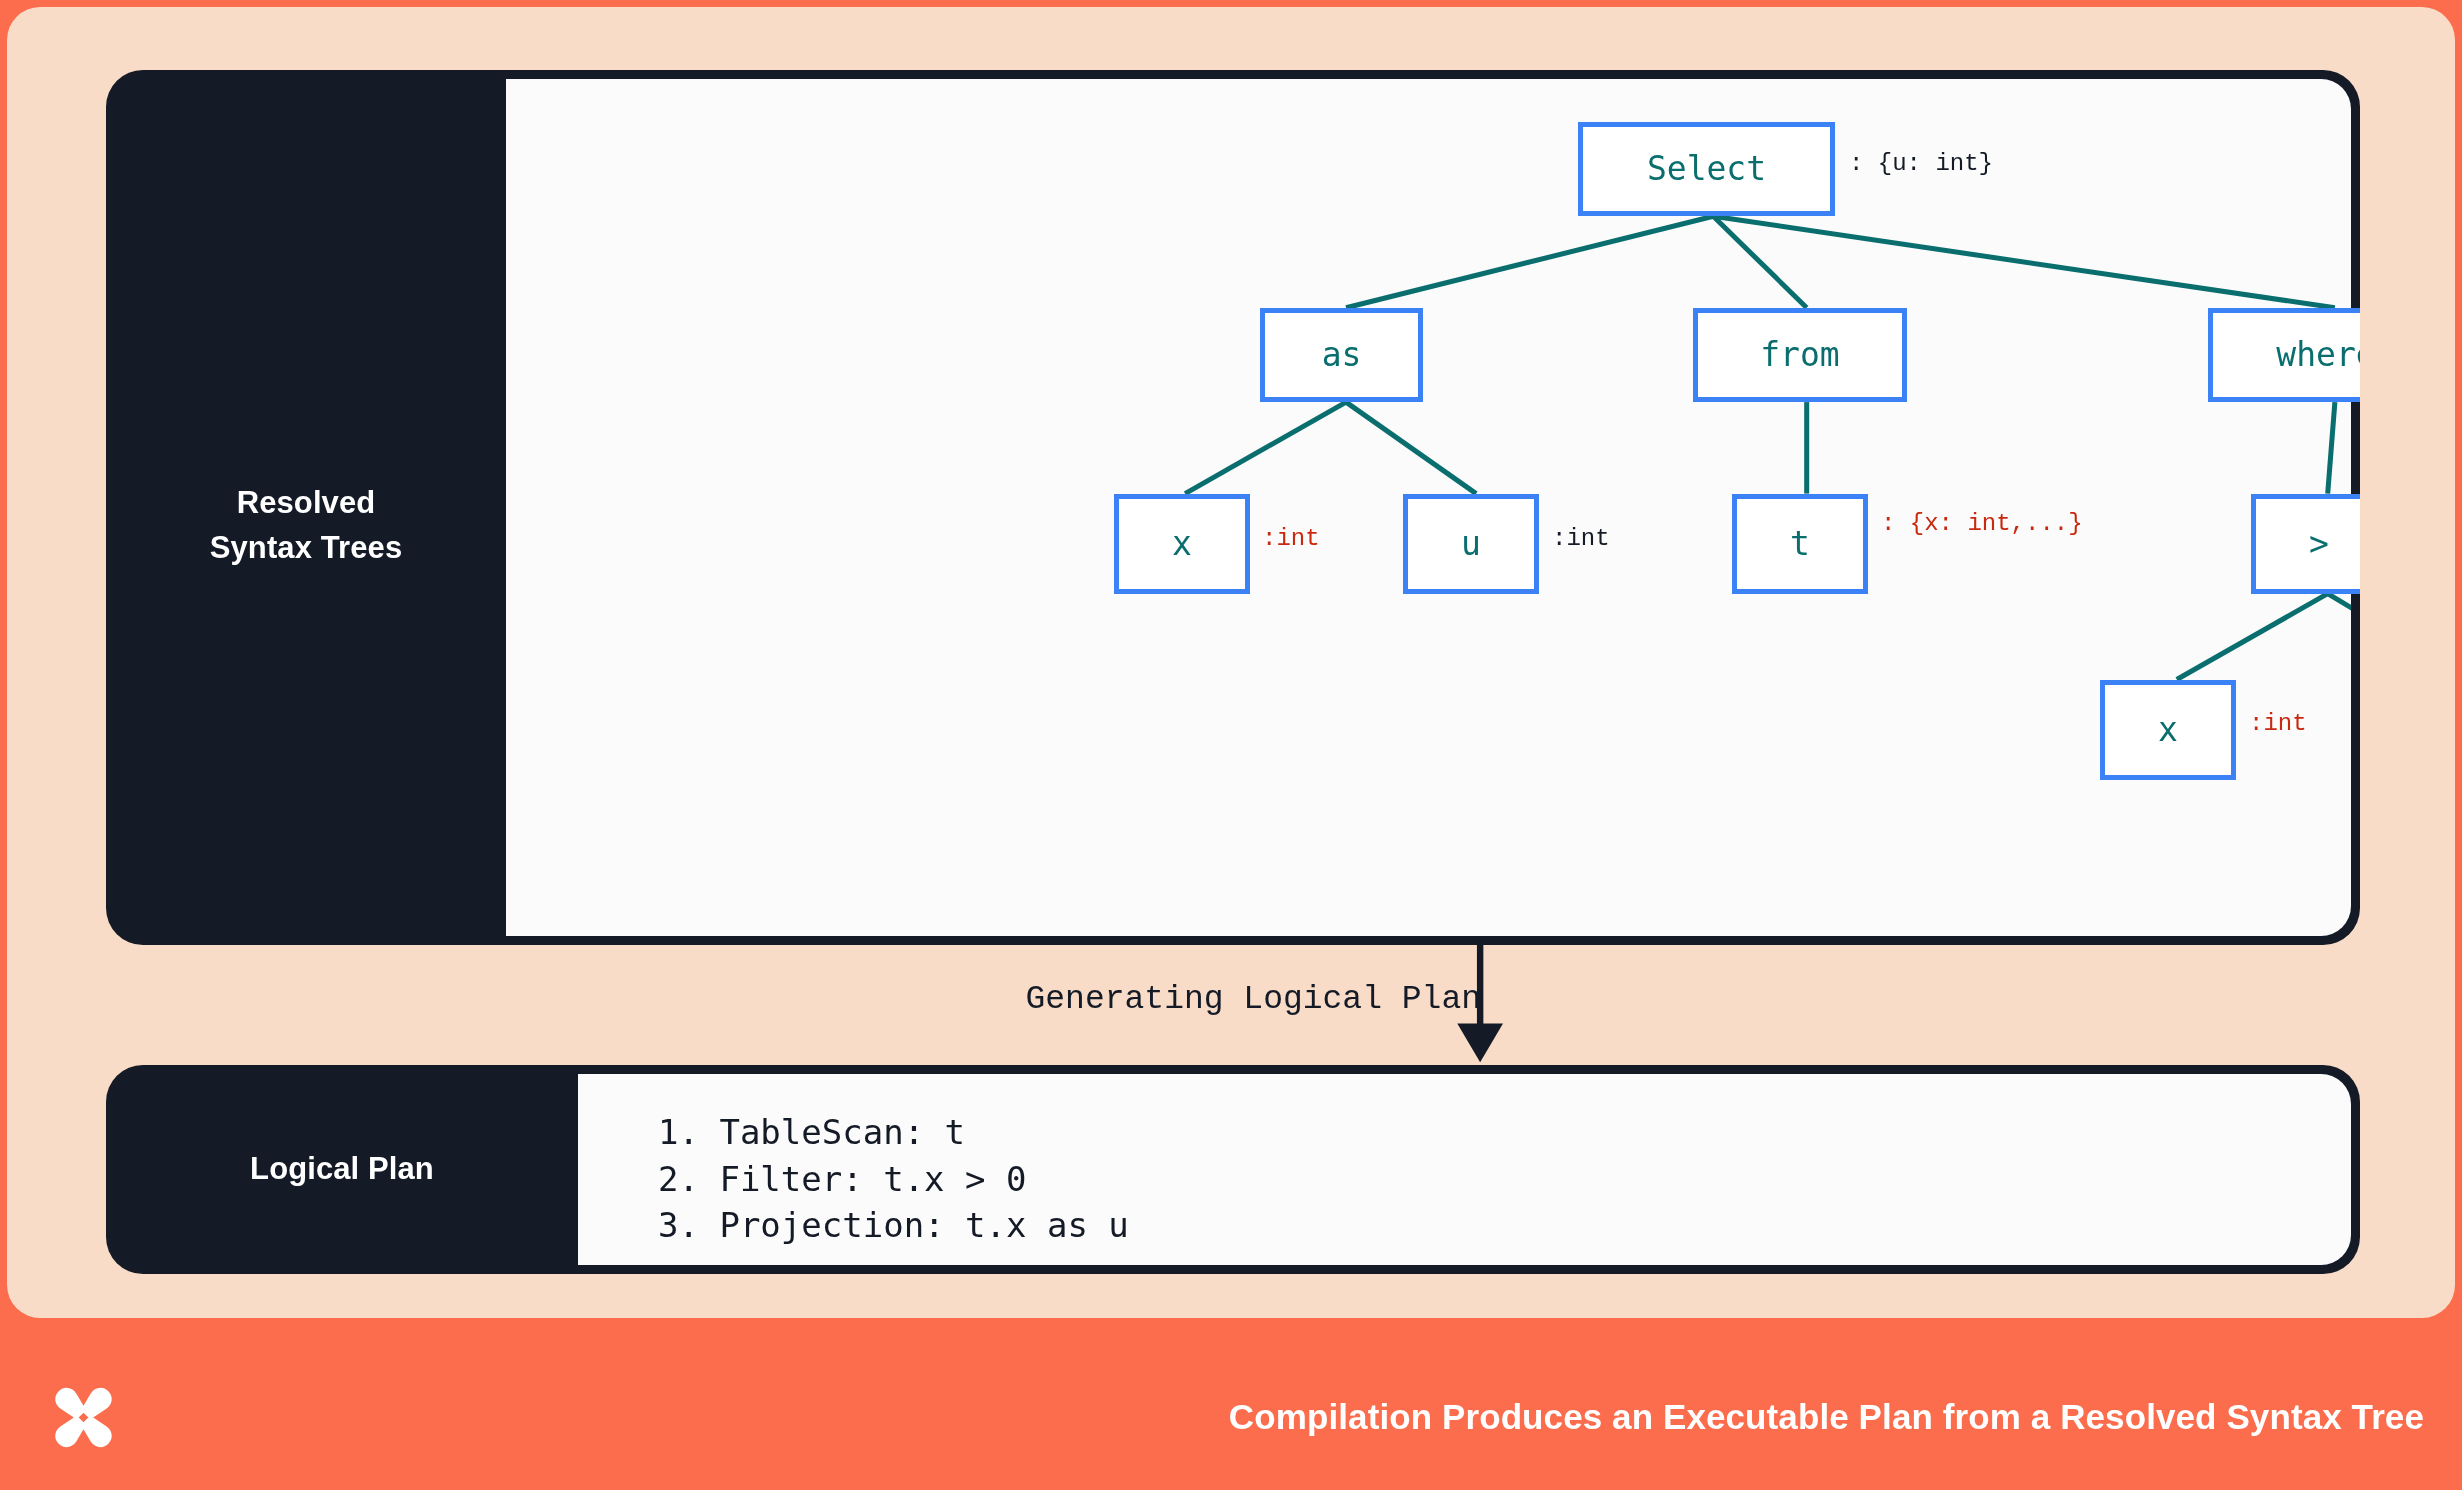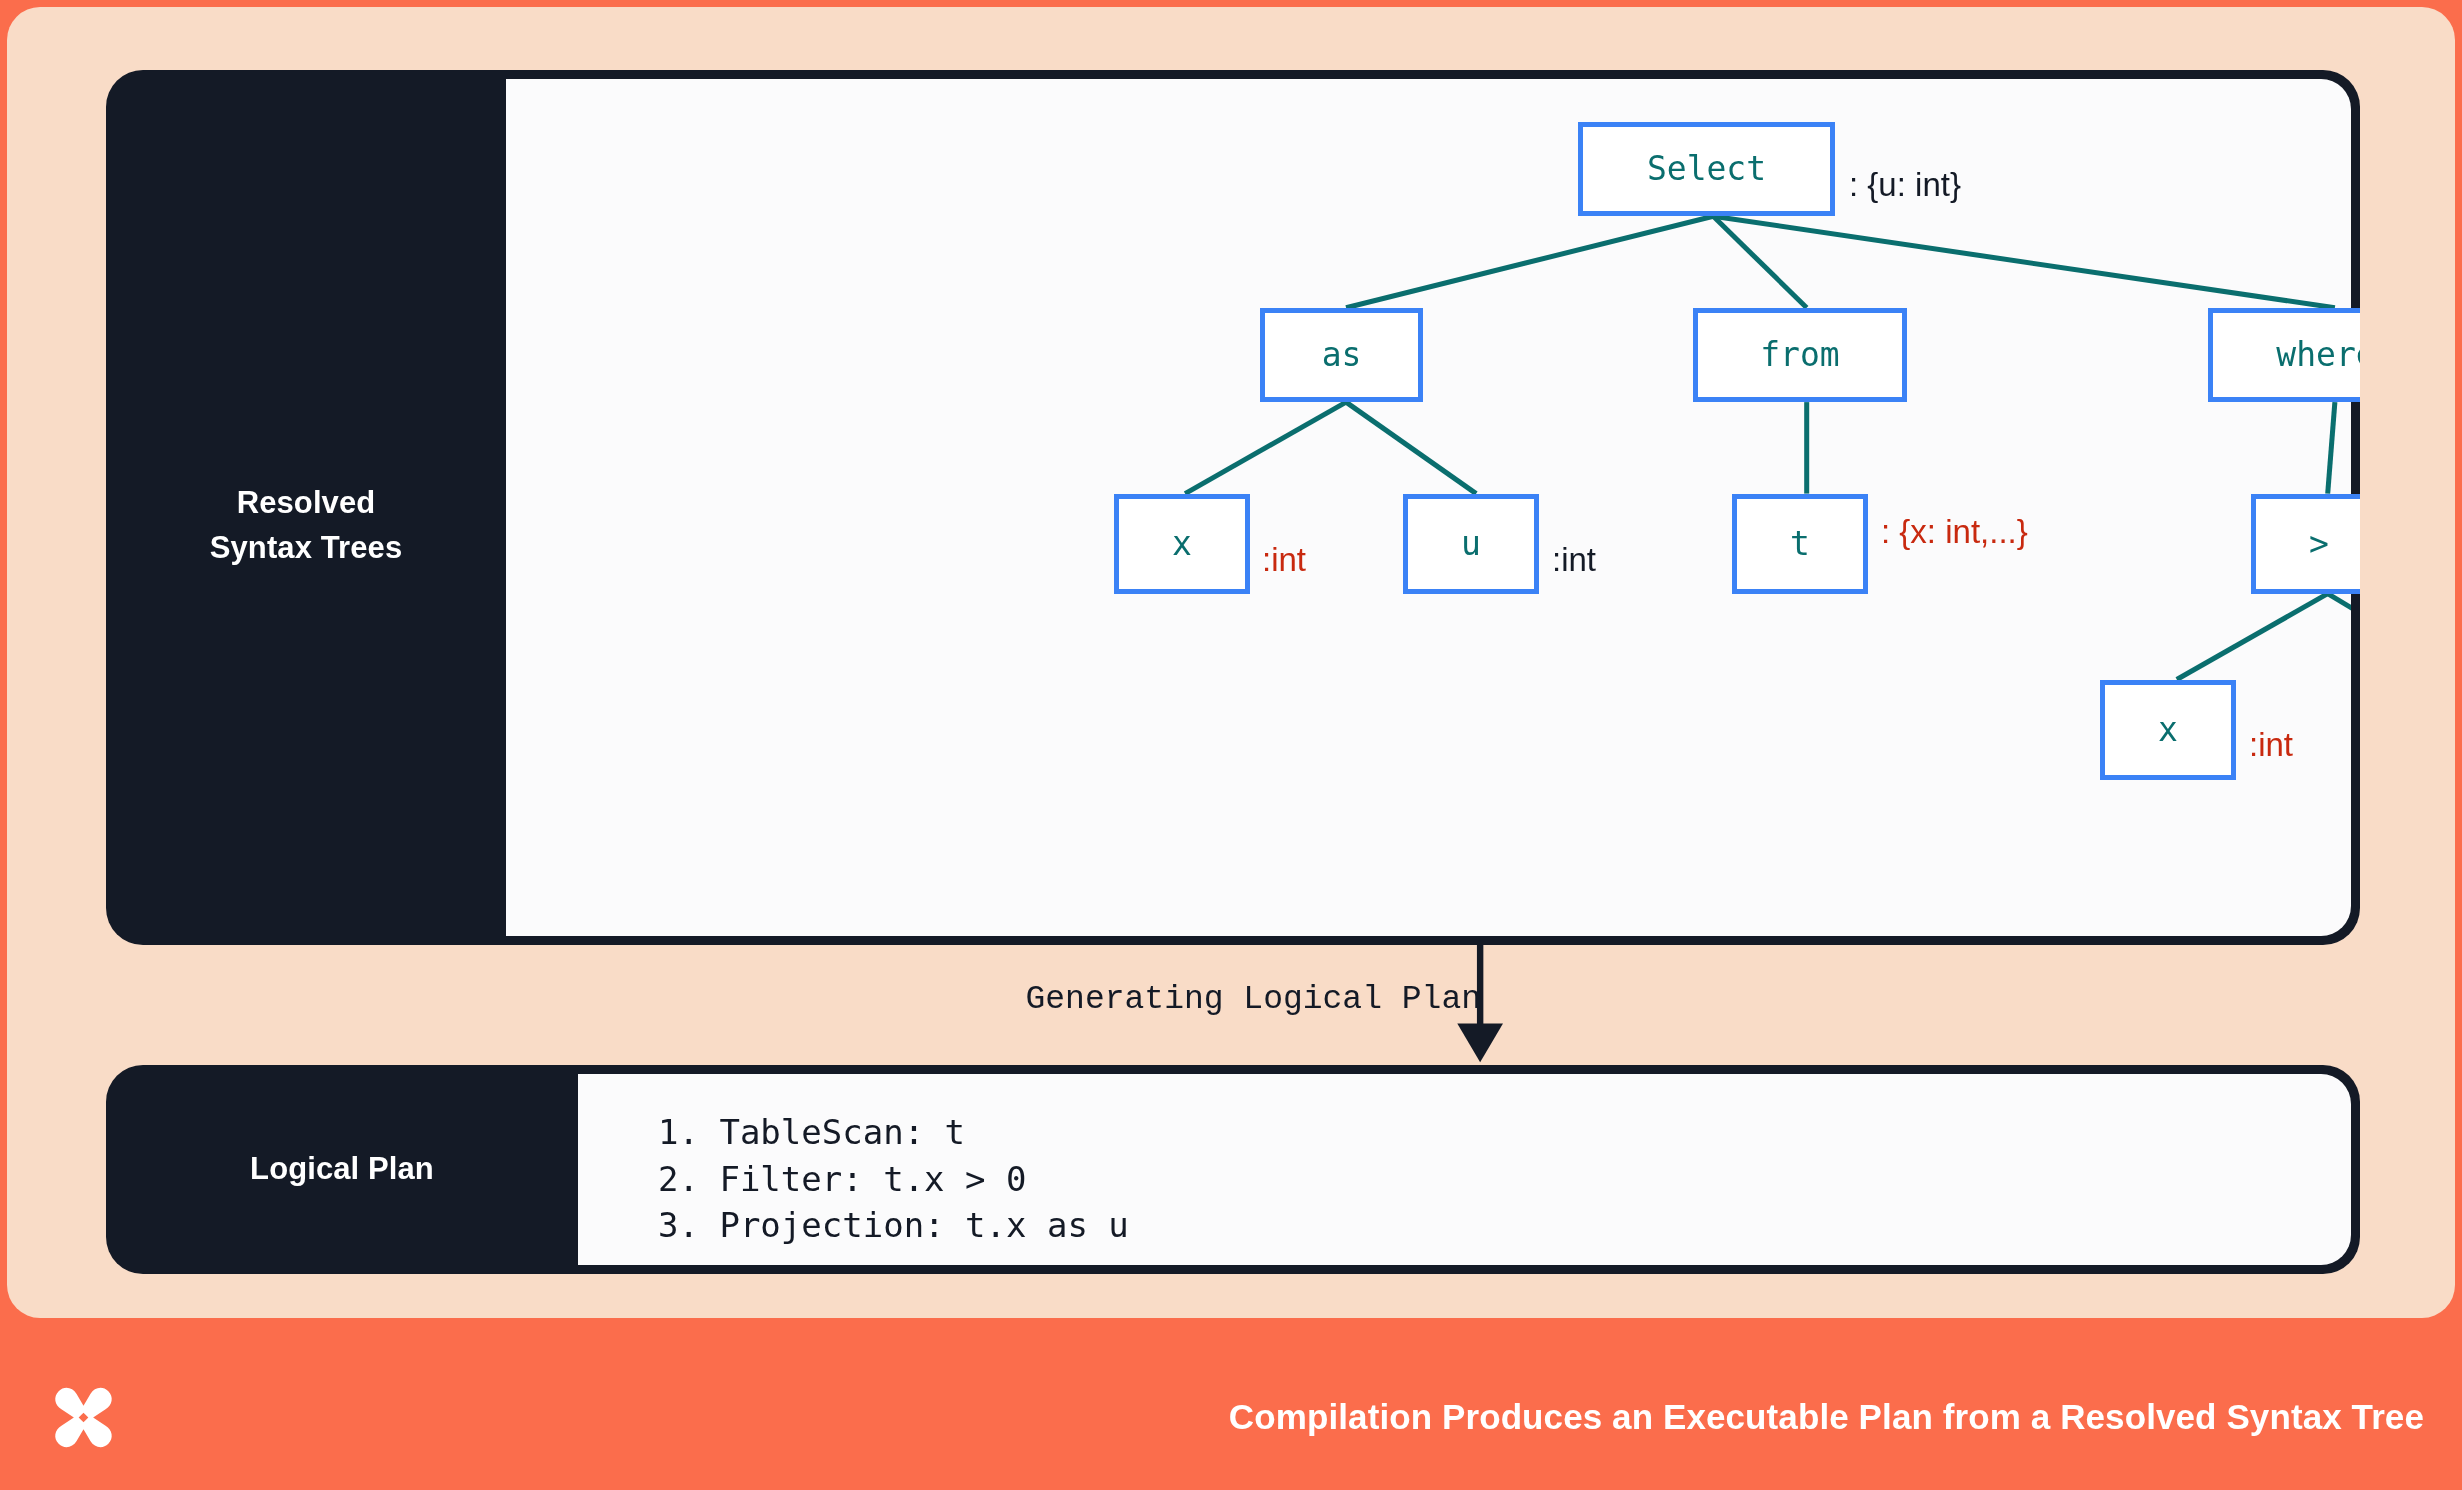--- a/index.html
+++ b/index.html
@@ -72,26 +72,25 @@
     align-items: center;
     justify-content: center;
     color: #0A6E6E;
     font-family: "DejaVu Sans Mono", monospace;
     font-size: 33px;
     line-height: 1;
     z-index: 2;
   }
   .ann {
     position: absolute;
-    font-family: Liberation Sans, sans-serif;
-    font-size: 33px;
+    font-family: Liberation Mono, monospace;
+    font-size: 24px;
     line-height: 1;
     white-space: pre;
     z-index: 2;
-    margin-top: 16px;
   }
   .ann.red  { color: #C8290F; }
   .ann.dark { color: #141A26; }
 
   
   #connector {
     position: absolute;
     left: 106px; top: 945px;
     width: 2254px; height: 120px;
   }
@@ -188,21 +187,21 @@
             <span>x</span>
           </div>
           <div class="ann red" style="left: 756px; top: 448px;">:int</div>
           <div class="node" style="left: 897px; top: 415px; width: 136px; height: 100px;">
             <span>u</span>
           </div>
           <div class="ann dark" style="left: 1046px; top: 448px;">:int</div>
           <div class="node" style="left: 1226px; top: 415px; width: 136px; height: 100px;">
             <span>t</span>
           </div>
-          <div class="ann red" style="left: 1375px; top: 420px;">: {x: int,...}</div>
+          <div class="ann red" style="left: 1375px; top: 433px;">: {x: int,...}</div>
           <div class="node" style="left: 1745px; top: 415px; width: 136px; height: 100px;">
             <span>&gt;</span>
           </div>
           <div class="node" style="left: 1594px; top: 601px; width: 136px; height: 100px;">
             <span>x</span>
           </div>
           <div class="ann red" style="left: 1743px; top: 633px;">:int</div>
         </div>
     </div>
   </div>

